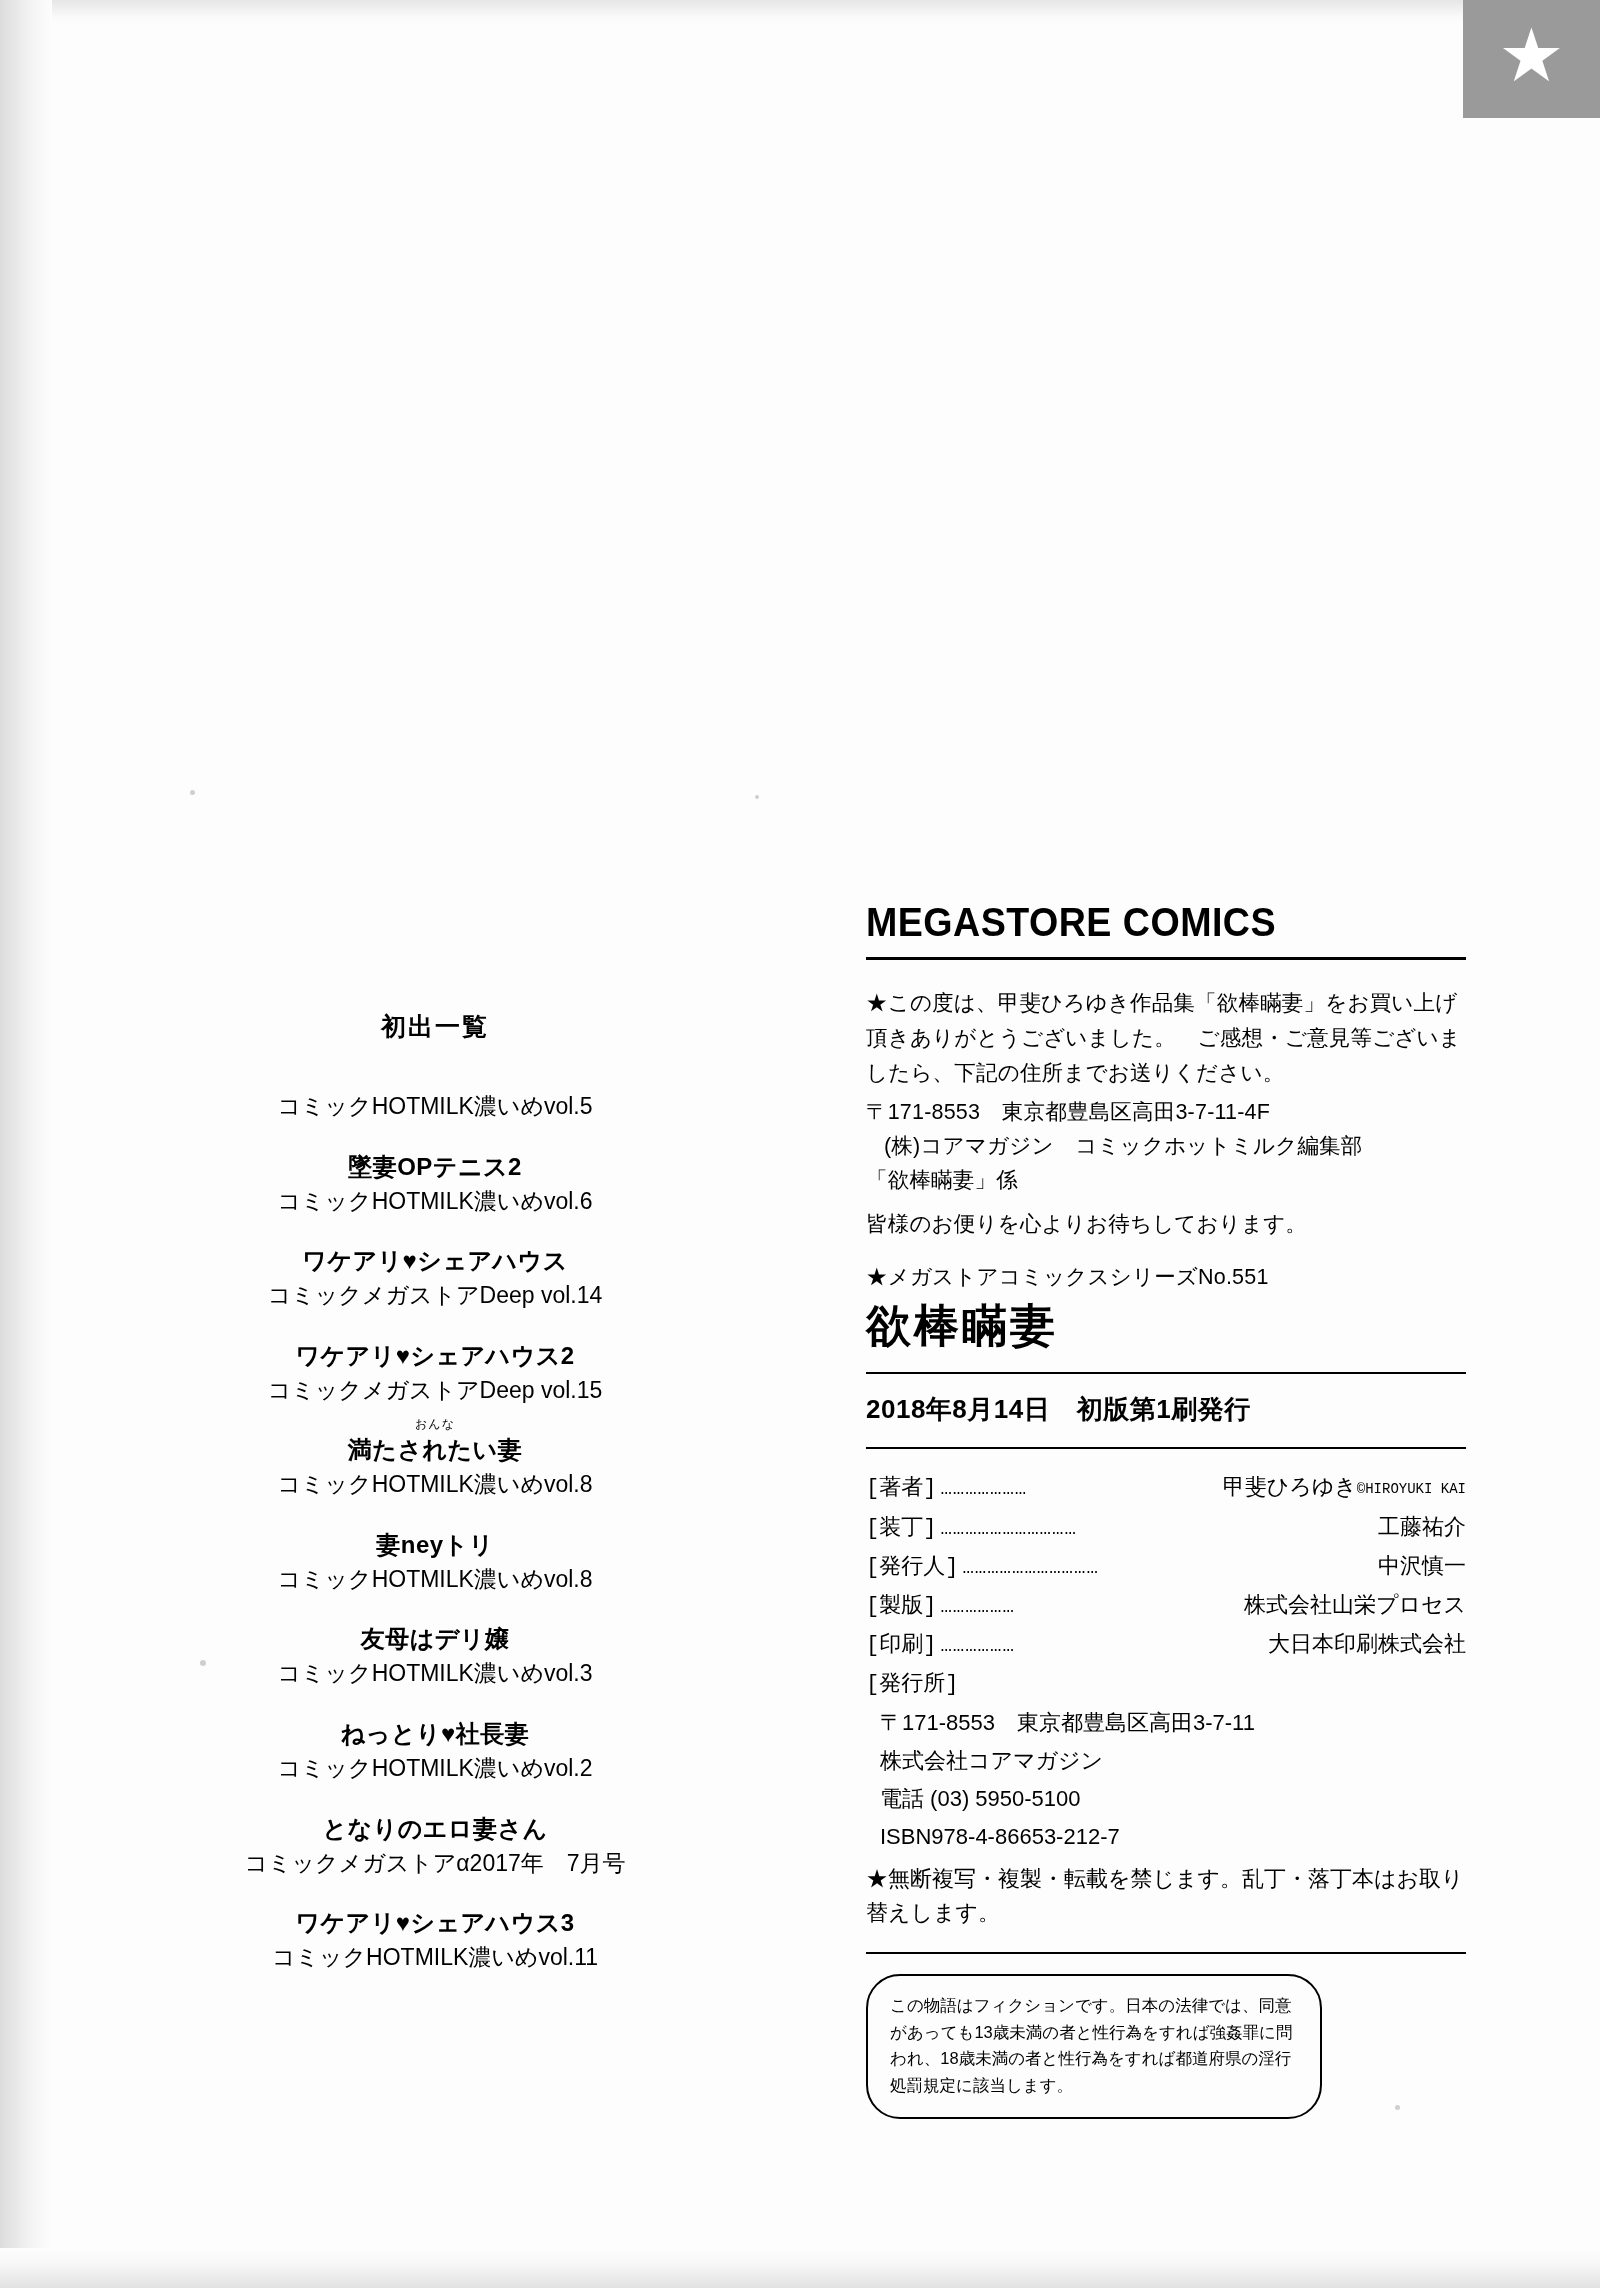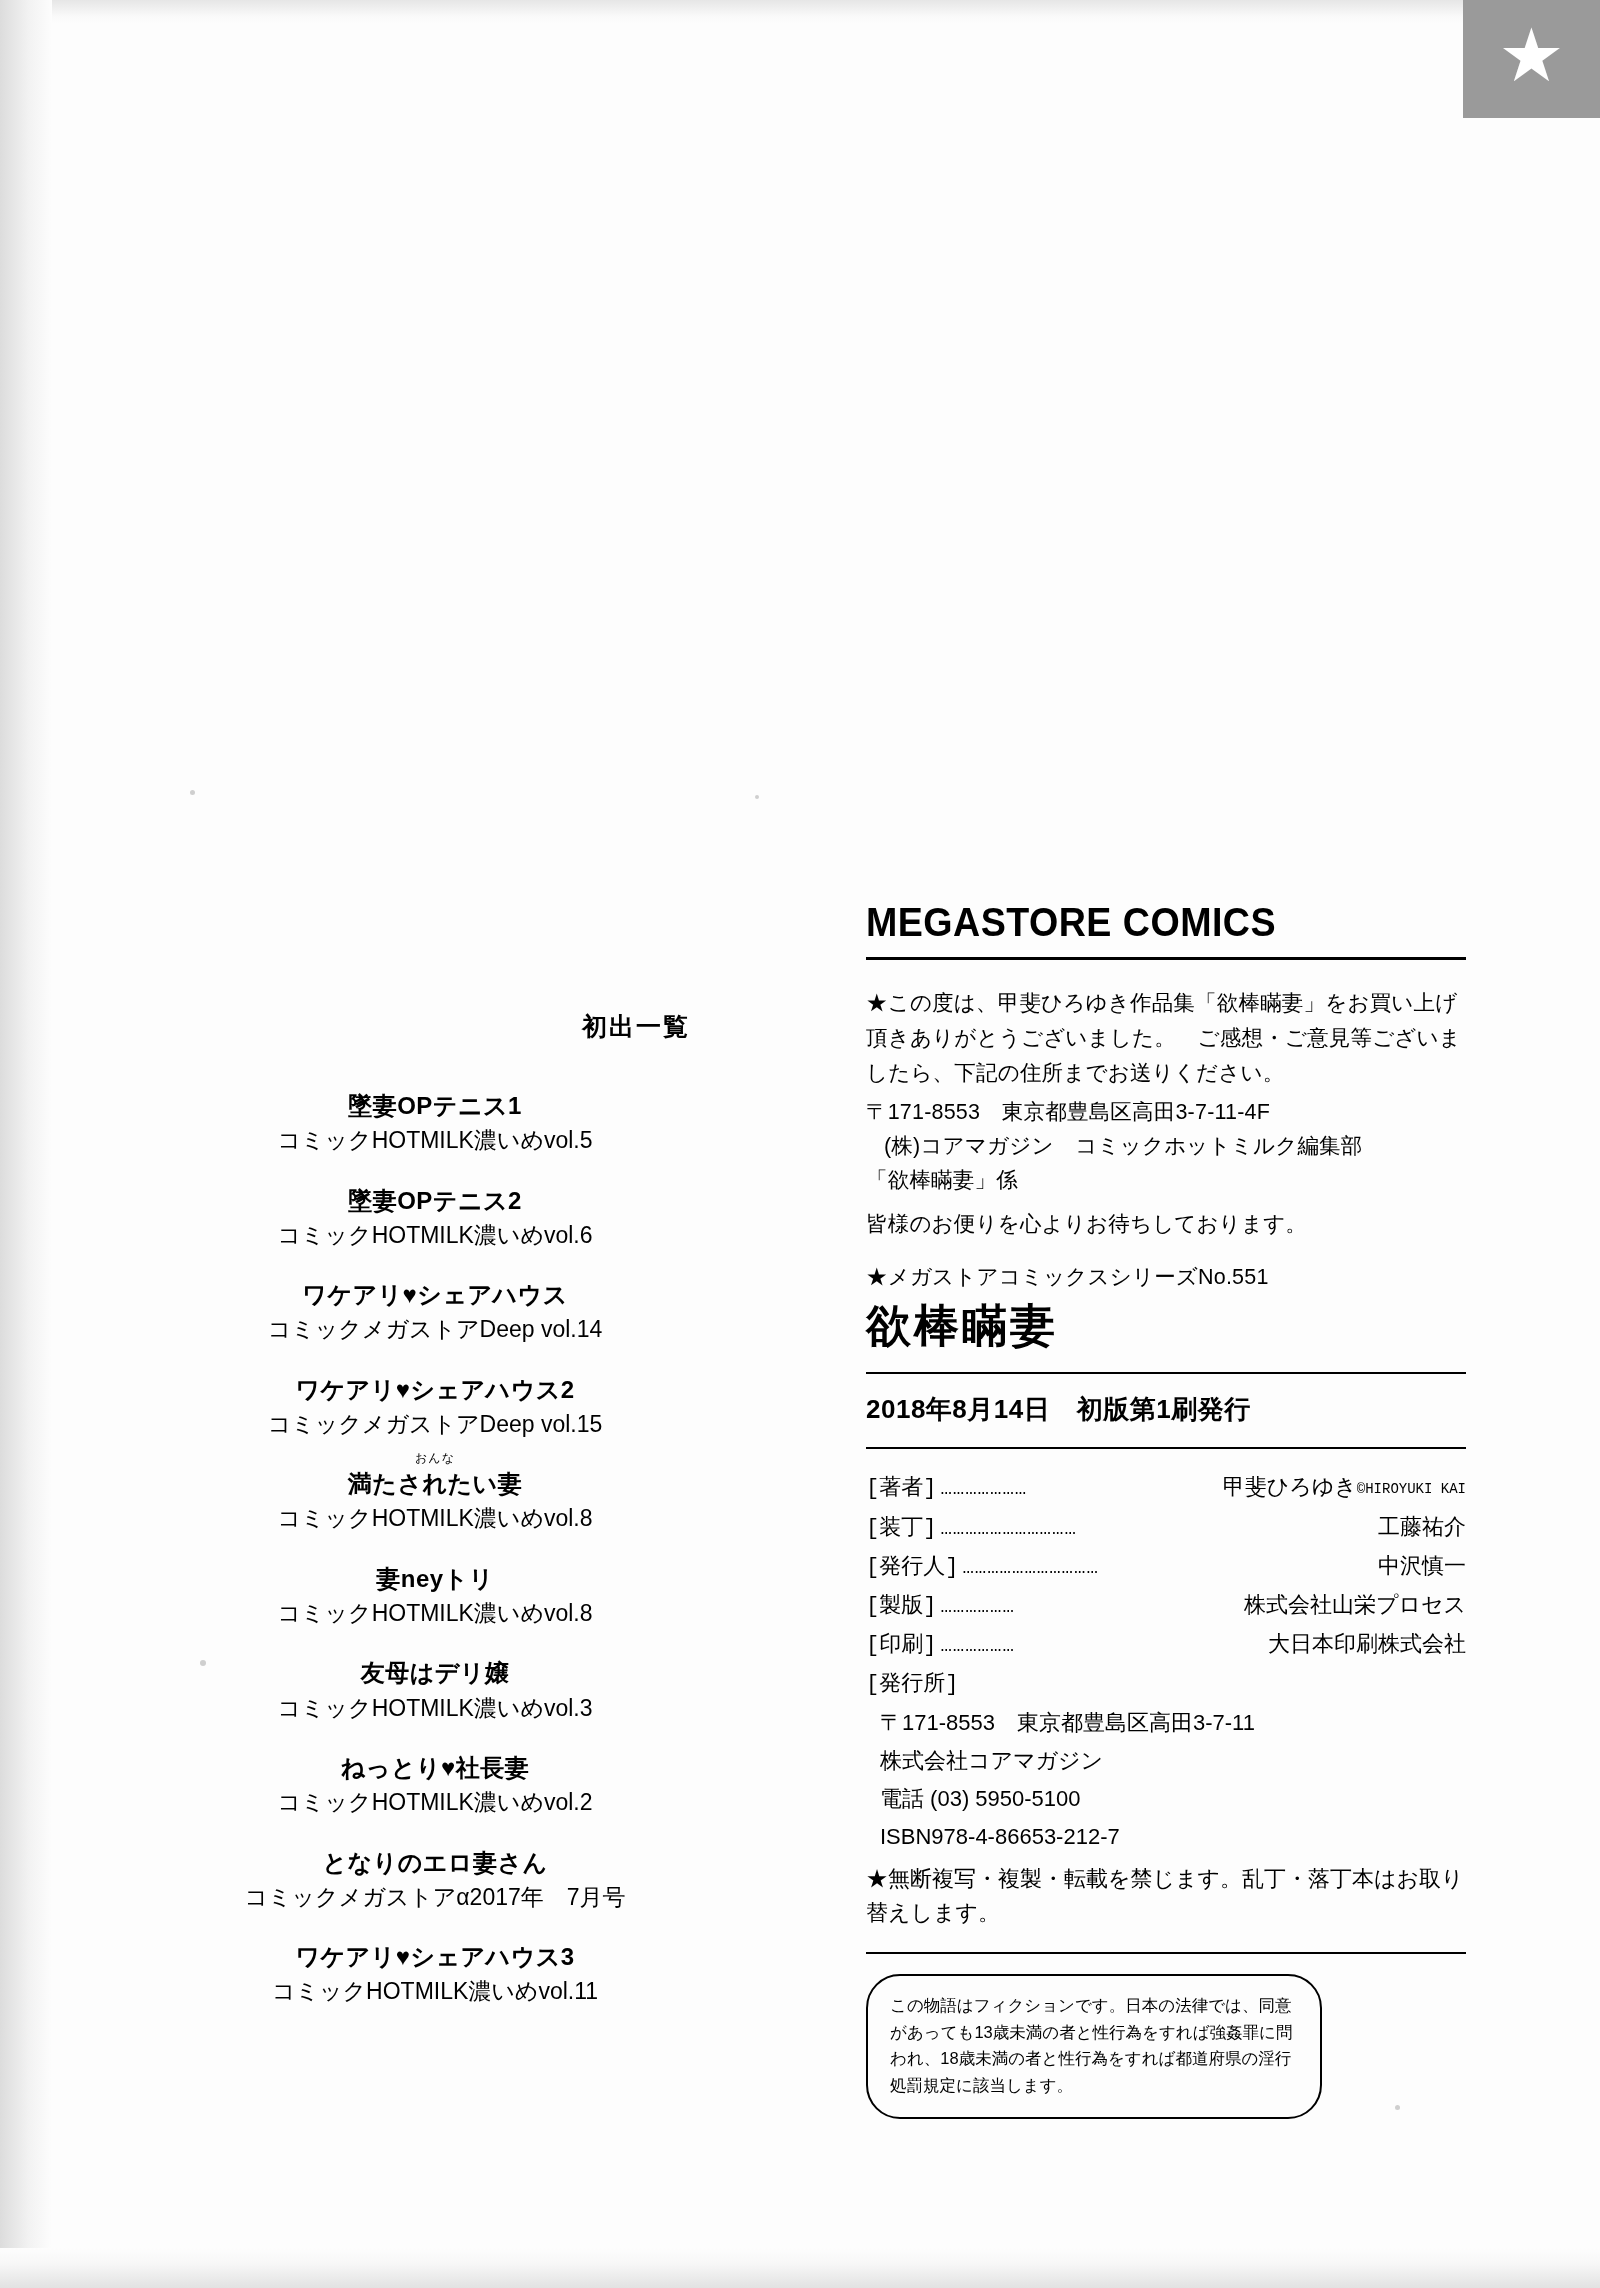--- a/index.html
+++ b/index.html
@@ -68,21 +68,20 @@
     left: 180px;
     top: 1010px;
     width: 510px;
     text-align: center;
   }
   .left-col h2 {
     font-size: 25px;
     font-weight: bold;
     margin: 0 0 46px 0;
     letter-spacing: 2px;
-    text-align: right;
   }
   .credit-entry {
     margin-bottom: 26px;
   }
   .credit-entry .work-title {
     font-size: 24px;
     font-weight: bold;
     line-height: 1.42;
     letter-spacing: 0.5px;
     position: relative;
@@ -255,21 +254,20 @@
 <div class="speck" style="left:1395px; top:2105px; width:5px; height:5px;"></div>
 
 <div class="corner-tab">
   <span class="star">★</span>
 </div>
 
 <div class="left-col">
   <h2>初出一覧</h2>
 
   <div class="credit-entry">
-    <div class="work-title">墜妻OPテニス1</div>
     <div class="work-source">コミックHOTMILK濃いめvol.5</div>
   </div>
 
   <div class="credit-entry">
     <div class="work-title">墜妻OPテニス2</div>
     <div class="work-source">コミックHOTMILK濃いめvol.6</div>
   </div>
 
   <div class="credit-entry">
     <div class="work-title">ワケアリ♥シェアハウス</div>

